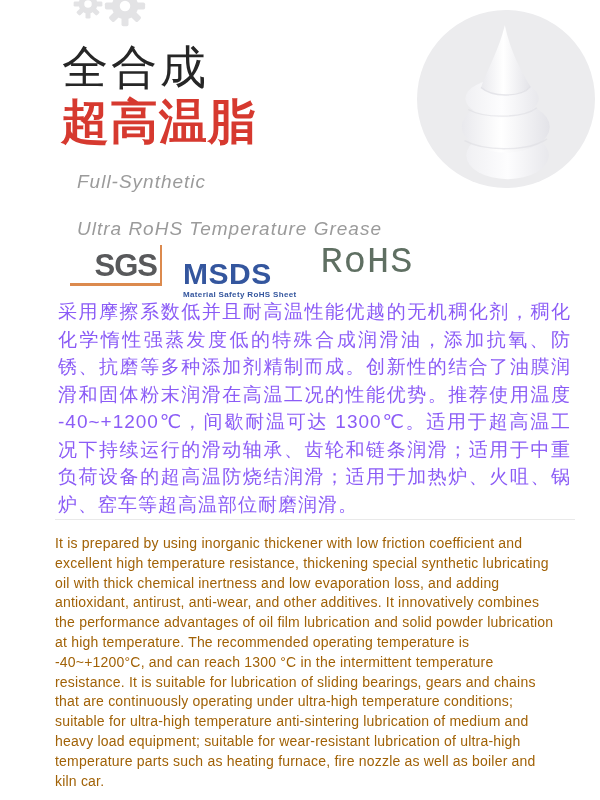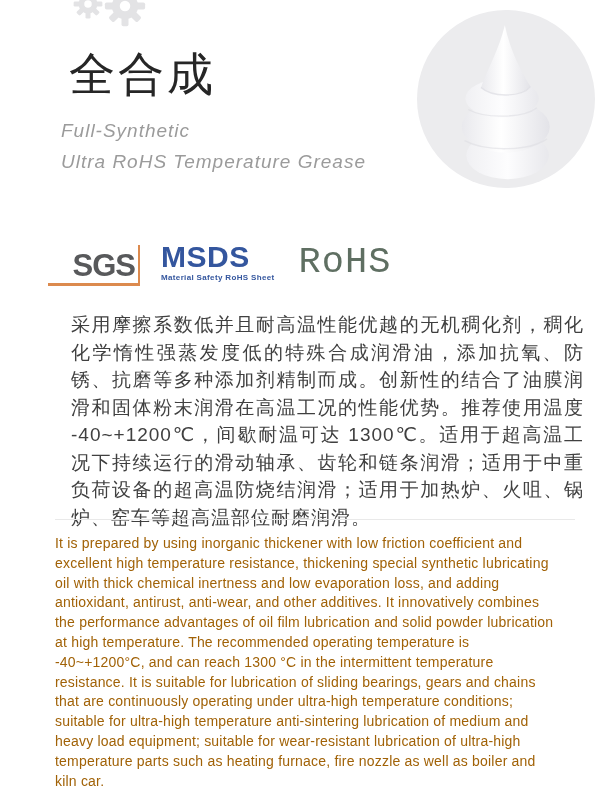--- a/index.html
+++ b/index.html
@@ -10,40 +10,40 @@
   .gear1{position:absolute;left:73px;top:-11px;width:30px;height:30px;}
   .gear2{position:absolute;left:104px;top:-15px;width:42px;height:42px;}
 
   
   .photo-circle{position:absolute;left:417px;top:10px;width:178px;height:178px;
                 border-radius:50%;background:#ececee;}
   .dollop{position:absolute;left:448px;top:14px;width:110px;height:180px;}
 
   
   .hdr{position:absolute;left:61px;top:40px;}
-  .t1{font-size:46px;line-height:52px;font-weight:500;color:#262626;letter-spacing:3px;margin:8px;}
+  .t1{font-size:46px;line-height:52px;font-weight:500;color:#262626;letter-spacing:3px;margin:1px;}
   .t2{font-size:48px;line-height:56px;font-weight:900;color:#d6392f;letter-spacing:1px;margin:0;}
   .subs{margin-top:15px;}
-  .sub{font-size:19px;line-height:31px;font-style:italic;color:#9b9b9b;letter-spacing:1px;margin:0;}
+  .sub{font-size:19px;line-height:31px;font-style:italic;color:#9b9b9b;letter-spacing:1px;margin:16px;}
 
   
-  .badges{position:absolute;left:48px;top:241px;display:flex;align-items:flex-start;}
+  .badges{position:absolute;left:70px;top:241px;display:flex;align-items:flex-start;}
   .sgs{position:relative;width:92px;height:42px;border-bottom:3px solid #dc8a4e;}
   .sgs-text{position:absolute;right:5px;bottom:-1px;font-size:31px;font-weight:800;
             color:#58595b;letter-spacing:-1px;}
   .sgs-vline{position:absolute;right:0;bottom:0;width:2px;height:38px;background:#dc8a4e;}
-  .msds{margin-left:21px;margin-top:1px;}
+  .msds{margin-left:21px;margin-top:18px;}
   .msds-title{font-size:30px;line-height:30px;font-weight:800;color:#34569e;letter-spacing:0.5px;}
   .msds-sub{font-size:8px;font-weight:700;color:#34569e;letter-spacing:0.35px;white-space:nowrap;margin-top:1px;}
   .rohs{margin-left:24px;margin-top:0px;font-family:Liberation Mono, monospace;
         font-size:37px;line-height:42px;color:#5f6f62;letter-spacing:1px;font-weight:400;}
 
   
-  .desc-cn{position:absolute;left:55px;top:295px;width:513px;margin:16px;
-           font-size:19px;line-height:27.5px;font-weight:500;color:#404040;
+  .desc-cn{position:absolute;left:55px;top:295px;width:513px;margin:3px;
+           font-size:19px;line-height:27.5px;font-weight:500;color:#8b5cf6;
            text-align:justify;letter-spacing:1px;}
 
   .divider{position:absolute;left:55px;top:519px;width:520px;height:1px;background:#e9e9e9;}
 
   
   .desc-en{position:absolute;left:55px;top:534px;width:499px;margin:0;
            font-size:14px;line-height:19.8px;color:#a16207;letter-spacing:0.2px;}
 </style>
 </head>
 <body>
@@ -97,20 +97,21 @@
     <ellipse cx="63" cy="115" rx="48" ry="28" fill="url(#gd)"></ellipse>
     <ellipse cx="59" cy="84" rx="40" ry="21" fill="url(#gd2)"></ellipse>
     <path d="M62 4 C56 30 42 54 36 72 C48 83 80 83 90 71 C77 50 67 28 62 4 Z" fill="url(#gd)"></path>
     <path d="M36 72 C48 83 80 83 90 71" fill="none" stroke="#dddde2" stroke-width="1.5" opacity="0.7"></path>
     <path d="M22 96 C40 106 82 106 97 94" fill="none" stroke="#dddde2" stroke-width="1.5" opacity="0.6"></path>
     <path d="M18 130 C40 142 88 142 108 128" fill="none" stroke="#dddde2" stroke-width="1.5" opacity="0.6"></path>
   </svg>
 
   <div class="hdr">
     <h1 class="t1">全合成</h1>
+    <h1 class="t2">超高温脂</h1>
     <div class="subs">
       <p class="sub">Full-Synthetic</p>
       <p class="sub">Ultra RoHS Temperature Grease</p>
     </div>
   </div>
 
   <div class="badges">
     <div class="sgs">
       <span class="sgs-text">SGS</span>
       <span class="sgs-vline"></span>

